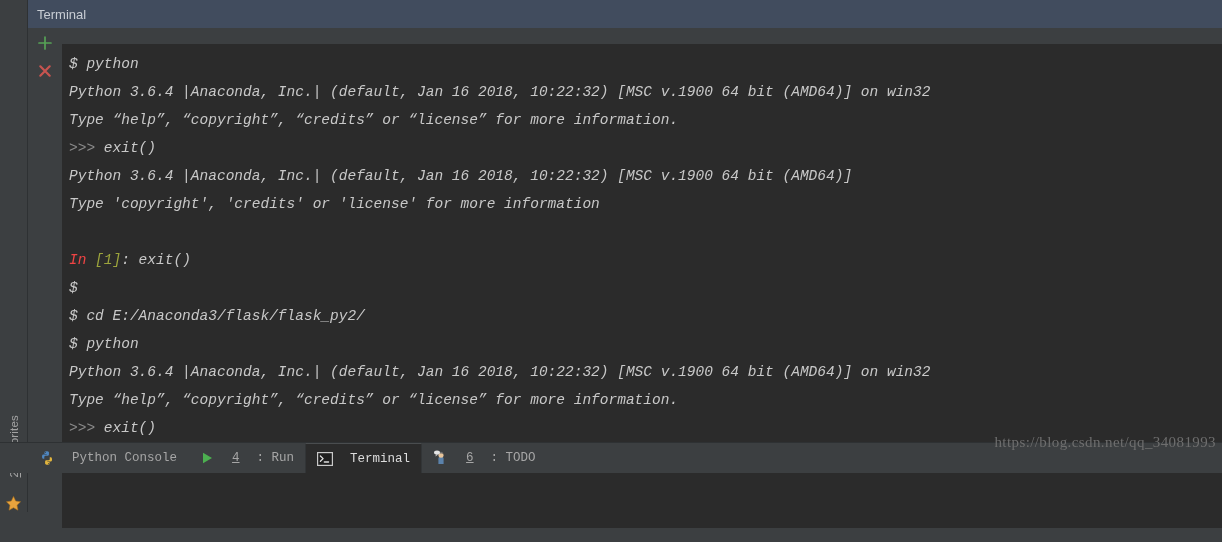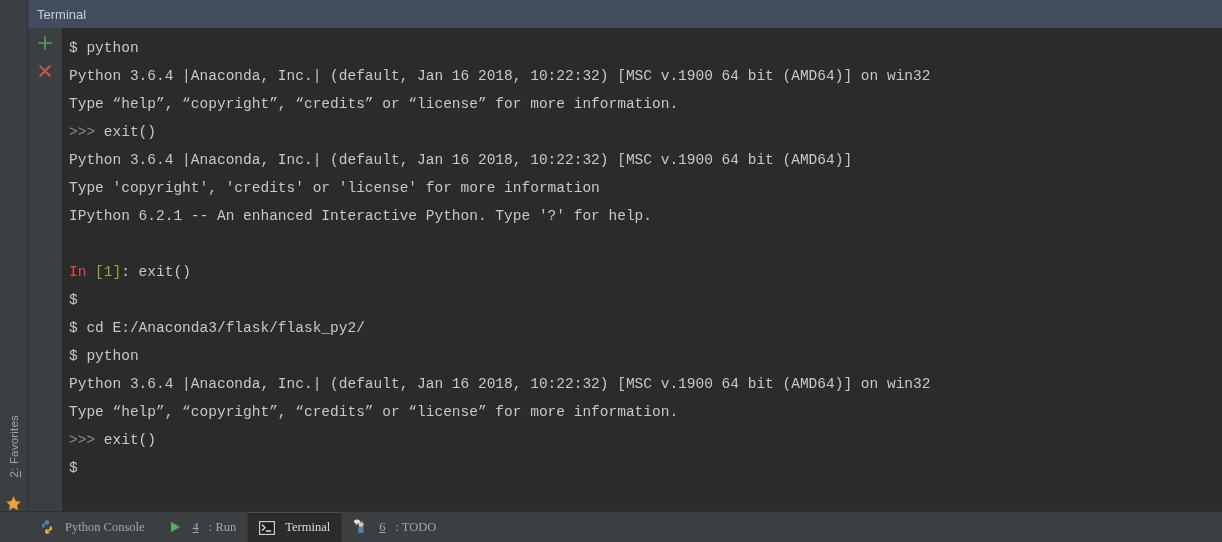--- a/index.html
+++ b/index.html
@@ -11,21 +11,21 @@
     width: 1222px;
     height: 542px;
     overflow: hidden;
     font-family: "Liberation Sans", sans-serif;
     -webkit-font-smoothing: antialiased;
   }
 
   #app {
     position: relative;
     width: 1222px;
-    height: 542px;
+    height: 473px;
     background: #3c3f41;
   }
 
   
   .left-strip {
     position: absolute;
     left: 0; top: 0;
     width: 27px;
     height: 512px;
     background: #3c3f41;
@@ -94,27 +94,28 @@
     display: flex;
     align-items: center;
     justify-content: center;
   }
   .tool-add  { top: 6px; }
   .tool-close{ top: 34px; }
 
   
   .console {
     position: absolute;
-    left: 62px; top: 28px;
+    left: 62px; top: 44px;
     width: 1160px;
     height: 484px;
     background: #2b2b2b;
     overflow: hidden;
     box-sizing: border-box;
     padding: 6px 8px 0 7px;
+    font-style: italic;
   }
   .line {
     height: 28px;
     line-height: 28px;
     font-family: "Liberation Mono", "DejaVu Sans Mono", monospace;
     font-size: 14.5px;
     color: #c8c8c8;
     white-space: pre;
     letter-spacing: 0px;
   }
@@ -131,26 +132,26 @@
     height: 30px;
     background: #3c3f41;
     border-top: 1px solid #2e3133;
     display: flex;
     align-items: stretch;
   }
   .bb-spacer { width: 28px; flex: 0 0 28px; }
   .bb-tab {
     display: flex;
     align-items: center;
-    gap: 10px;
+    gap: 17px;
     padding: 0 11px;
     font-size: 12.5px;
     color: #a6a6a6;
     cursor: default;
-    font-family: Liberation Serif, serif;
+    font-family: Liberation Mono, monospace;
     white-space: nowrap;
   }
   .bb-tab .acc { text-decoration: underline; }
   .bb-tab.active {
     background: #2b2b2b;
     color: #ddd;
     border-top: 1px solid #4a4d4f;
     border-left: 1px solid #323537;
     border-right: 1px solid #323537;
   }
@@ -210,21 +211,20 @@
     </div>
   </div>
 
   <div class="console" id="console">
       <div class="line"><span>$ python</span></div>
       <div class="line"><span>Python 3.6.4 |Anaconda, Inc.| (default, Jan 16 2018, 10:22:32) [MSC v.1900 64 bit (AMD64)] on win32</span></div>
       <div class="line"><span>Type “help”, “copyright”, “credits” or “license” for more information.</span></div>
       <div class="line"><span class="c-dim">&gt;&gt;&gt; </span><span>exit()</span></div>
       <div class="line"><span>Python 3.6.4 |Anaconda, Inc.| (default, Jan 16 2018, 10:22:32) [MSC v.1900 64 bit (AMD64)]</span></div>
       <div class="line"><span>Type 'copyright', 'credits' or 'license' for more information</span></div>
-      <div class="line"><span>IPython 6.2.1 -- An enhanced Interactive Python. Type '?' for help.</span></div>
       <div class="line blank">&nbsp;</div>
       <div class="line"><span class="c-green">In </span><span class="c-yellow">[1]</span><span>: exit()</span></div>
       <div class="line"><span>$</span></div>
       <div class="line"><span>$ cd E:/Anaconda3/flask/flask_py2/</span></div>
       <div class="line"><span>$ python</span></div>
       <div class="line"><span>Python 3.6.4 |Anaconda, Inc.| (default, Jan 16 2018, 10:22:32) [MSC v.1900 64 bit (AMD64)] on win32</span></div>
       <div class="line"><span>Type “help”, “copyright”, “credits” or “license” for more information.</span></div>
       <div class="line"><span class="c-dim">&gt;&gt;&gt; </span><span>exit()</span></div>
       <div class="line"><span>$</span></div>
     </div>
@@ -267,14 +267,15 @@
           <path d="M5.6 4.3c0-1.5 1.1-2.5 2.4-2.5s2.4 1 2.4 2.5c0 0-1.1-.7-2.4-.7s-2.4.7-2.4.7z" fill="#6d6d6d"></path>
           <ellipse cx="4" cy="2.6" rx="3" ry="2.1" fill="#e4e4e4"></ellipse>
           <path d="M3.3 4.5 L2.2 6.4 L4.5 5.1 Z" fill="#e4e4e4"></path>
         </svg>
       </span>
       <span class="acc">6</span>
         <span>: TODO</span>
     </div>
   </div>
 
+  <div class="watermark">https://blog.csdn.net/qq_34081993</div>
 
 </div>
 
 </body></html>

